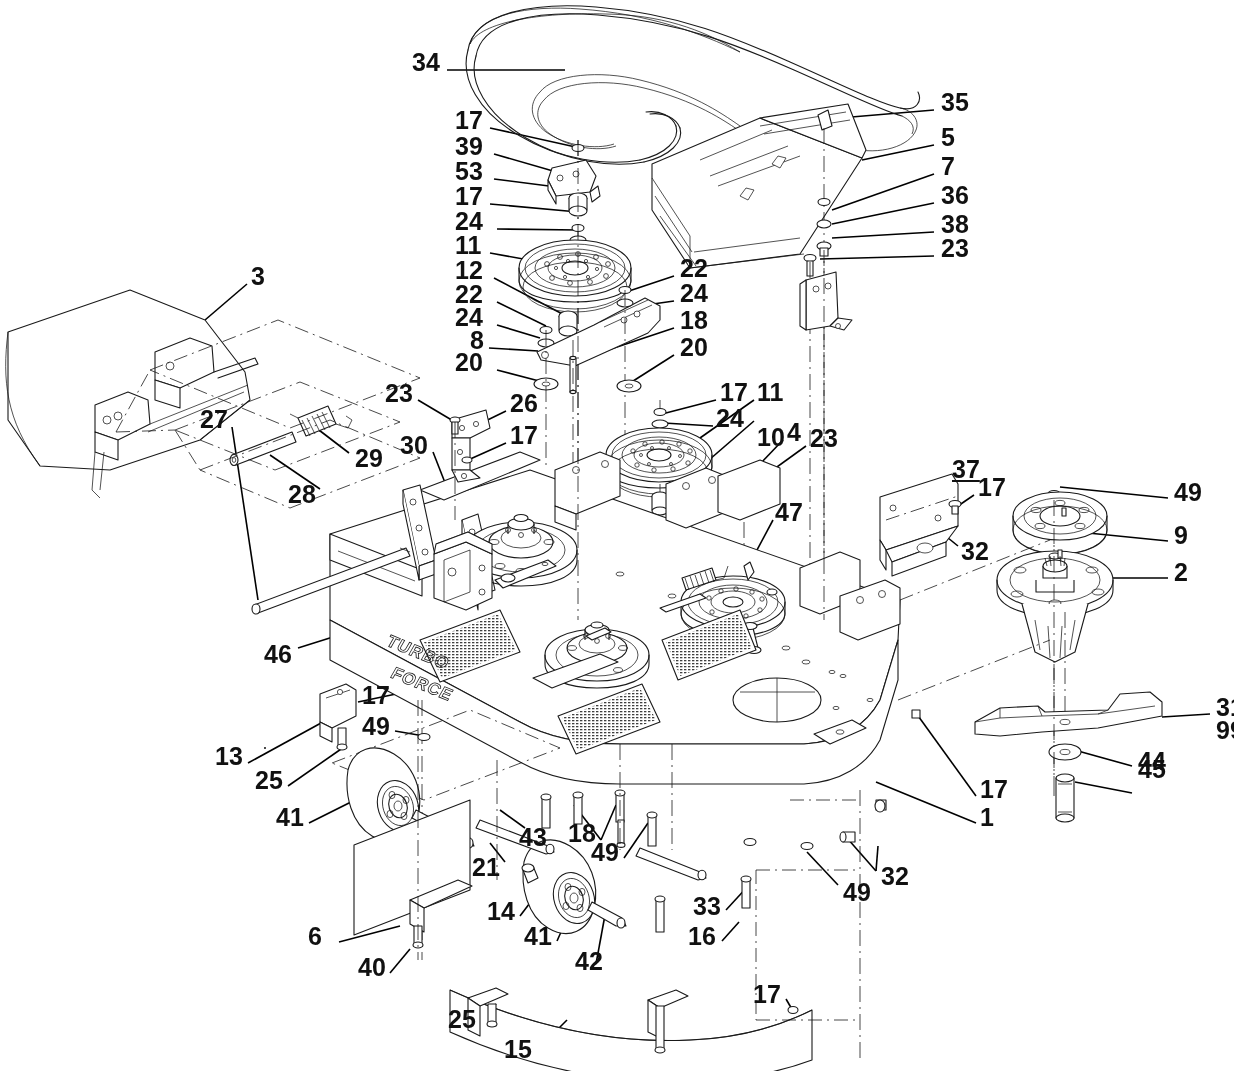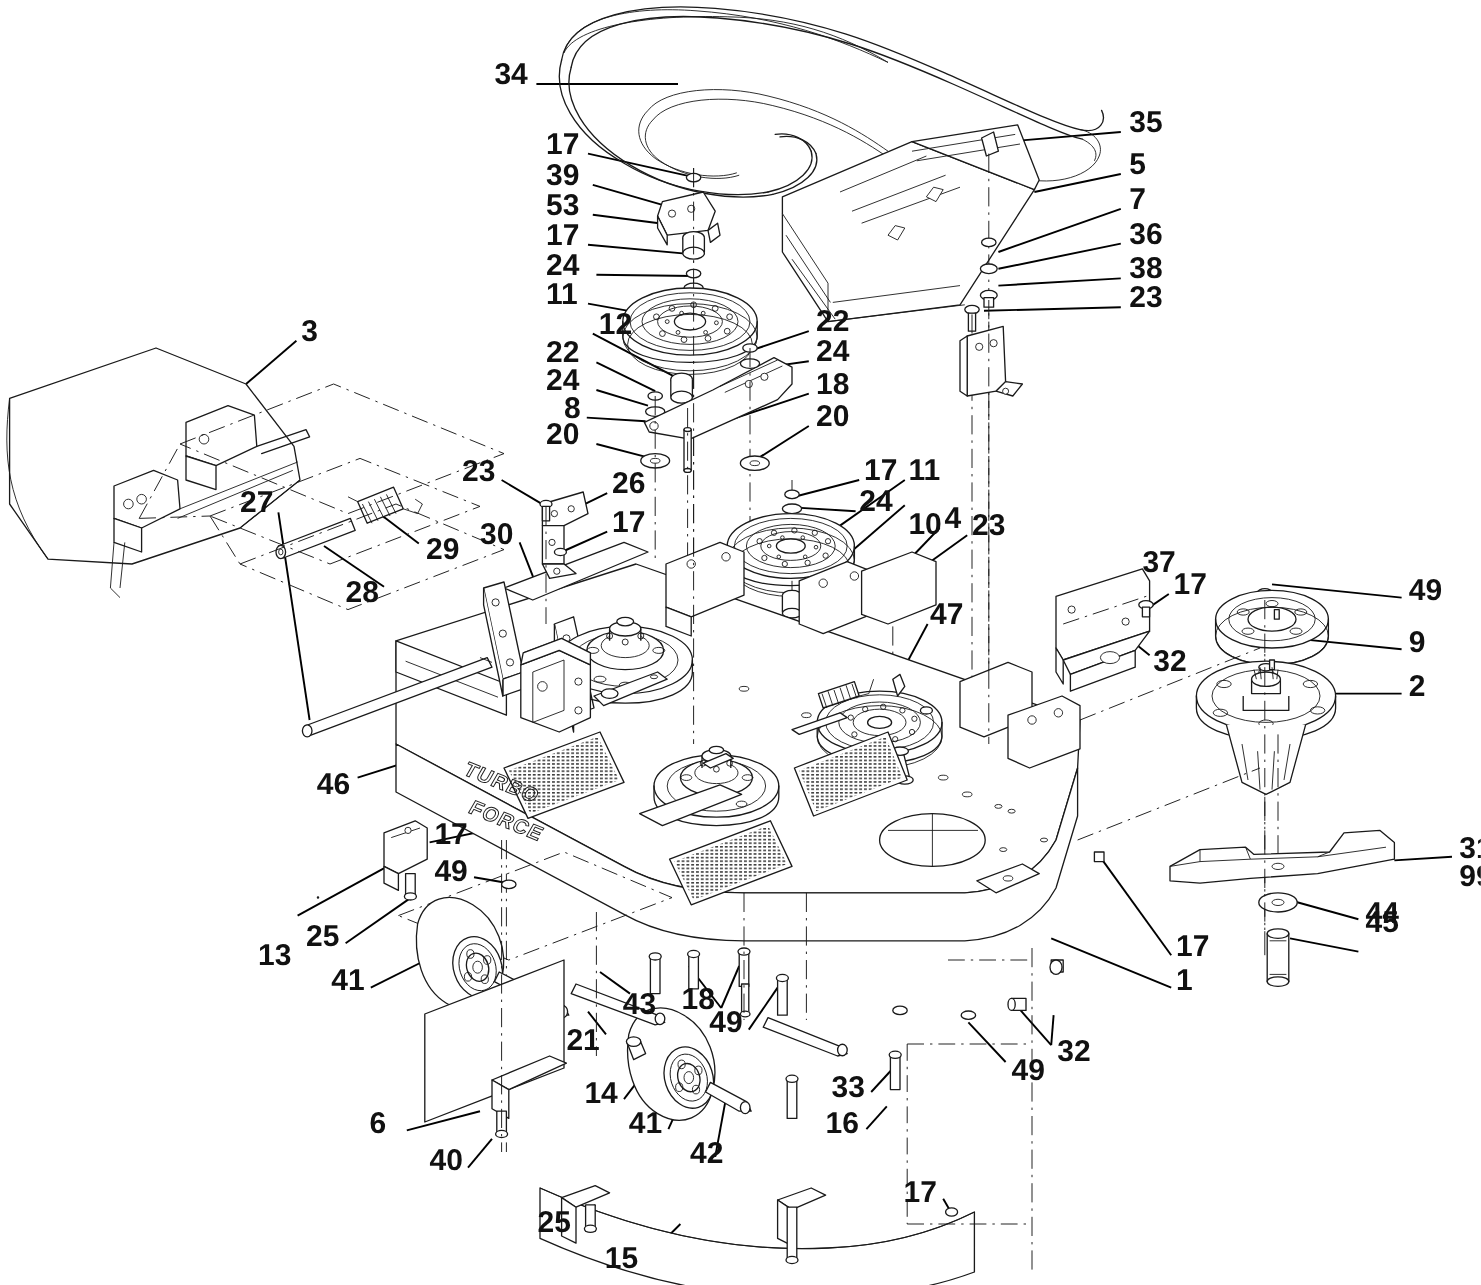--- a/index.html
+++ b/index.html
@@ -704,21 +704,21 @@
       <div class="cal" style="left: 941px; top: 154px;">7</div>
       <div class="cal" style="left: 941px; top: 183px;">36</div>
       <div class="cal" style="left: 941px; top: 212px;">38</div>
       <div class="cal" style="left: 941px; top: 236px;">23</div>
       <div class="cal" style="left: 455px; top: 108px;">17</div>
       <div class="cal" style="left: 455px; top: 134px;">39</div>
       <div class="cal" style="left: 455px; top: 159px;">53</div>
       <div class="cal" style="left: 455px; top: 184px;">17</div>
       <div class="cal" style="left: 455px; top: 209px;">24</div>
       <div class="cal" style="left: 455px; top: 233px;">11</div>
-      <div class="cal" style="left: 455px; top: 258px; margin-left: 44px;">12</div>
+      <div class="cal" style="left: 455px; top: 258px;">12</div>
       <div class="cal" style="left: 455px; top: 282px;">22</div>
       <div class="cal" style="left: 455px; top: 305px;">24</div>
       <div class="cal" style="left: 470px; top: 328px;">8</div>
       <div class="cal" style="left: 455px; top: 350px;">20</div>
       <div class="cal" style="left: 680px; top: 256px;">22</div>
       <div class="cal" style="left: 680px; top: 281px;">24</div>
       <div class="cal" style="left: 680px; top: 308px;">18</div>
       <div class="cal" style="left: 680px; top: 335px;">20</div>
       <div class="cal" style="left: 251px; top: 264px;">3</div>
       <div class="cal" style="left: 288px; top: 482px;">28</div>
@@ -729,35 +729,35 @@
       <div class="cal" style="left: 400px; top: 433px;">30</div>
       <div class="cal" style="left: 200px; top: 407px;">27</div>
       <div class="cal" style="left: 264px; top: 642px;">46</div>
       <div class="cal" style="left: 720px; top: 380px;">17</div>
       <div class="cal" style="left: 716px; top: 406px;">24</div>
       <div class="cal" style="left: 757px; top: 380px;">11</div>
       <div class="cal" style="left: 757px; top: 401px; margin-top: 24px;">10</div>
       <div class="cal" style="left: 787px; top: 420px;">4</div>
       <div class="cal" style="left: 810px; top: 426px;">23</div>
       <div class="cal" style="left: 775px; top: 500px;">47</div>
-      <div class="cal" style="left: 952px; top: 457px;">37</div>
+      <div class="cal" style="left: 952px; top: 457px; text-decoration: underline;">37</div>
       <div class="cal" style="left: 978px; top: 475px;">17</div>
       <div class="cal" style="left: 961px; top: 539px;">32</div>
       <div class="cal" style="left: 1174px; top: 480px;">49</div>
       <div class="cal" style="left: 1174px; top: 523px;">9</div>
       <div class="cal" style="left: 1174px; top: 560px;">2</div>
       <div class="cal" style="left: 1216px; top: 695px;">31</div>
       <div class="cal" style="left: 1216px; top: 718px;">99</div>
       <div class="cal" style="left: 1138px; top: 749px;">44</div>
       <div class="cal" style="left: 1138px; top: 728px; margin-top: 29px;">45</div>
       <div class="cal" style="left: 980px; top: 777px;">17</div>
       <div class="cal" style="left: 980px; top: 805px;">1</div>
       <div class="cal" style="left: 362px; top: 683px;">17</div>
       <div class="cal" style="left: 362px; top: 714px;">49</div>
-      <div class="cal" style="left: 215px; top: 744px; margin-top: 40px;">13</div>
+      <div class="cal" style="left: 215px; top: 744px;">13</div>
       <div class="cal" style="left: 255px; top: 768px;">25</div>
       <div class="cal" style="left: 276px; top: 805px;">41</div>
       <div class="cal" style="left: 472px; top: 855px;">21</div>
       <div class="cal" style="left: 483px; top: 825px; margin-left: 36px;">43</div>
       <div class="cal" style="left: 568px; top: 821px;">18</div>
       <div class="cal" style="left: 591px; top: 840px;">49</div>
       <div class="cal" style="left: 308px; top: 924px;">6</div>
       <div class="cal" style="left: 358px; top: 955px;">40</div>
       <div class="cal" style="left: 487px; top: 899px;">14</div>
       <div class="cal" style="left: 524px; top: 924px;">41</div>

